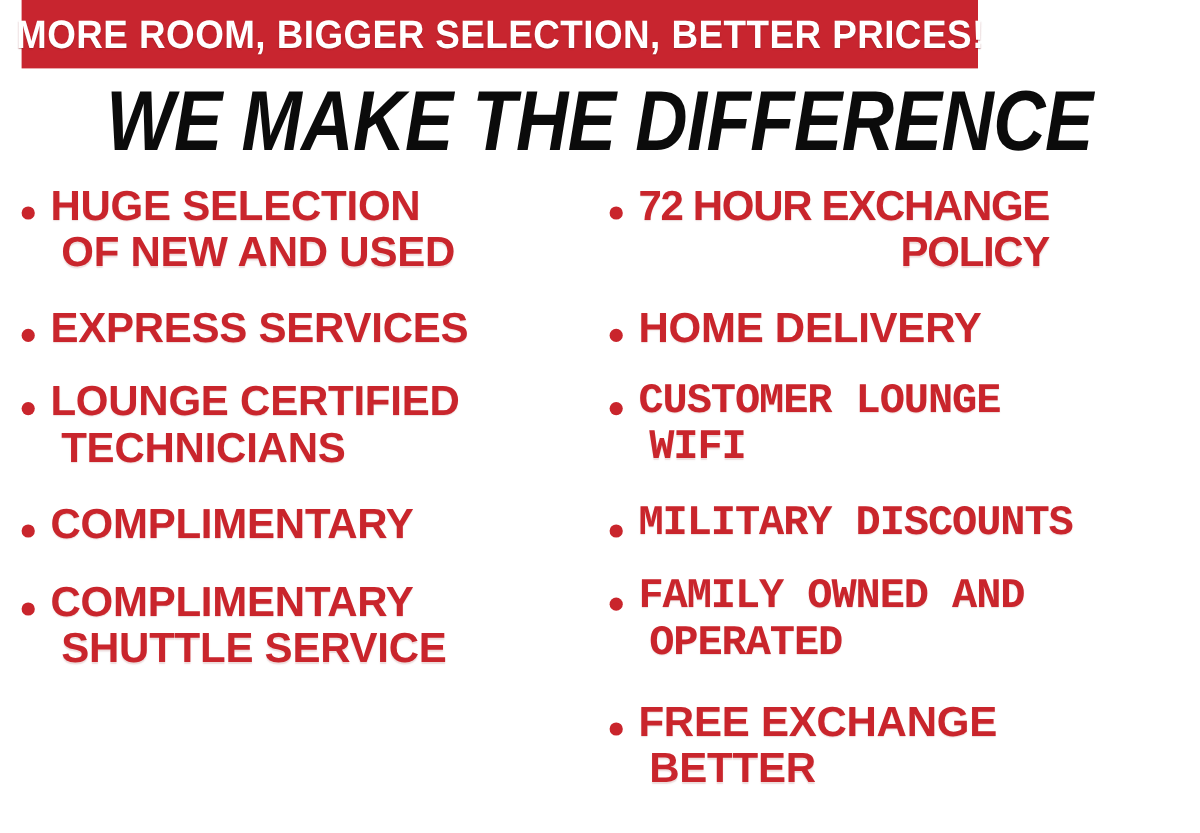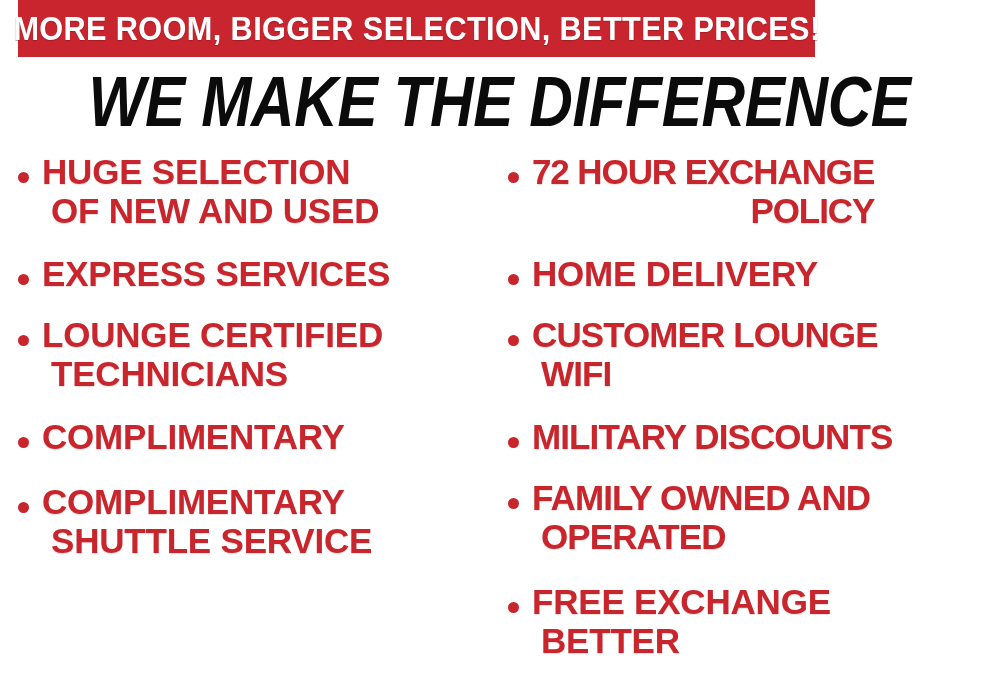--- a/index.html
+++ b/index.html
@@ -99,21 +99,21 @@
     font-weight: bold;
     font-size: 35px;
     line-height: 39px;
     letter-spacing: -0.2px;
     text-shadow: 0 1px 1px rgba(180,120,120,0.25);
   }
   .btext .l2 { display: block; padding-left: 9px; }
 
   
   .btext.tight { letter-spacing: -1.1px; text-align: right; }
-  .btext.tight2 { letter-spacing: -0.9px; }
+  .btext.tight2 { letter-spacing: -0.9px; font-family: Liberation Mono, monospace; }
 
   
   .sp-a { margin-bottom: 24px; }
   .sp-b { margin-bottom: 22px; }
   .sp-c { margin-bottom: 26px; }
 </style>
 </head>
 <body>
 
 <div class="banner">

